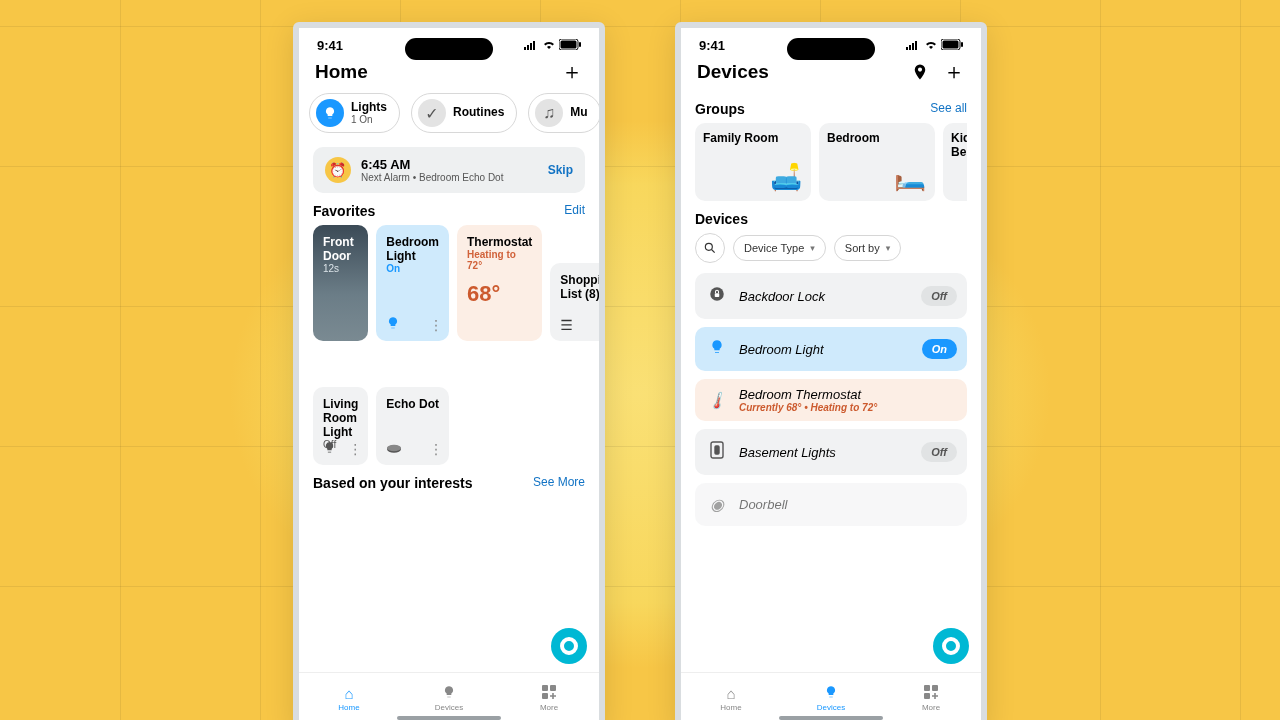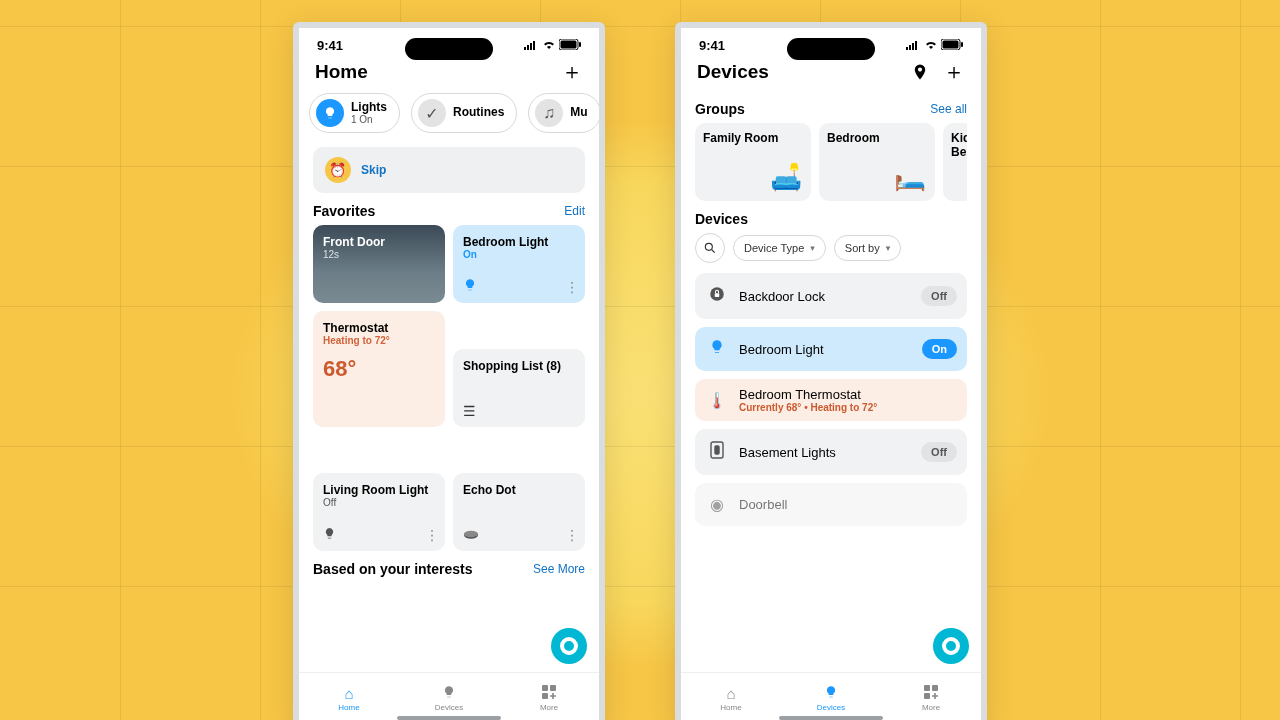--- a/index.html
+++ b/index.html
@@ -17,30 +17,30 @@
   .plus { font-size:22px; font-weight:400; line-height:1;}
   .chips { display:flex; gap:11px; padding:0 10px 6px; overflow:hidden;}
   .chip { border:1px solid #d8d8d8; border-radius:22px; display:flex; align-items:center; gap:7px; padding:5px 12px 5px 6px; flex-shrink:0;}
   .chip .ci { width:28px; height:28px; border-radius:50%; display:flex; align-items:center; justify-content:center;}
   .chip.active .ci { background:#1a98ff; color:#fff;}
   .chip .ci.gray { background:#e3e3e3; color:#555;}
   .chip .ct { display:flex; flex-direction:column; line-height:1.1;}
   .chip .ct .l1 { font-size:12px; font-weight:600;}
   .chip .ct .l2 { font-size:10px; color:#555;}
   .section { padding:8px 14px 2px;}
-  .sec-head { display:flex; justify-content:space-between; align-items:center; margin-bottom:6px;}
+  .sec-head { display:flex; justify-content:space-between; margin-bottom:6px;}
   .sec-head .title { font-size:14px; font-weight:700;}
   .link { font-size:12px; color:#1273c4; font-weight:500;}
   .alarm { background:#eef0f1; border-radius:10px; padding:10px 12px; display:flex; align-items:center; gap:10px;}
   .alarm .aicon { width:26px; height:26px; border-radius:50%; background:#f7c646; display:flex; align-items:center; justify-content:center; font-size:14px;}
   .alarm .atext { flex:1; }
   .alarm .atext .t1 { font-size:13px; font-weight:700;}
   .alarm .atext .t2 { font-size:10px; color:#555;}
   .alarm .skip { font-size:12px; color:#1273c4; font-weight:600;}
-  .favgrid { display:grid; grid-template-columns:1fr 1fr; gap:8px;}
+  .favgrid { display:grid; grid-template-columns:1fr 1fr 1fr 1fr; gap:8px;}
   .card { border-radius:10px; padding:10px; min-height:78px; position:relative; font-size:12px;}
   .card .ctitle { font-weight:600; font-size:12px;}
   .card .csub { font-size:10px; color:#555;}
   .card.cam { background:linear-gradient(180deg,#3b4a56,#6b7d87 60%,#7a8a92); color:#fff;}
   .card.cam .csub{color:#dbe3e8}
   .card.light { background:#cfeafc;}
   .card.light .csub{color:#1a98ff; font-weight:600;}
   .card.thermo { background:#fceee5;}
   .card.thermo .csub{color:#d1623a; font-weight:600;}
   .card.thermo .big{ color:#cc5a2e; font-size:22px; font-weight:700; margin-top:10px;}
@@ -57,21 +57,21 @@
   .fab .ring{width:18px;height:18px;border:4px solid #fff;border-radius:50%;}
   .scroll-fade{position:absolute;left:0;right:0;bottom:52px;height:26px;background:linear-gradient(180deg,rgba(255,255,255,0),#fff);pointer-events:none;}
   
   .groups { display:flex; gap:8px; overflow:hidden; }
   .gcard { flex:0 0 116px; height:78px; background:#f1f2f3; border-radius:10px; padding:8px; font-size:12px; font-weight:600; position:relative;}
   .gcard.cut{flex:0 0 40px;}
   .gill{position:absolute;right:8px;bottom:8px;font-size:26px;}
   .filters { display:flex; gap:8px; align-items:center; margin:6px 0 10px;}
   .fbtn { border:1px solid #d6d6d6; border-radius:18px; padding:6px 10px; font-size:11px; color:#333; display:flex; gap:6px; align-items:center;}
   .fsearch{width:30px;height:30px;border:1px solid #d6d6d6;border-radius:50%;display:flex;align-items:center;justify-content:center;}
-  .devlist { display:flex; flex-direction:column; gap:8px; }
+  .devlist { display:flex; flex-direction:column; gap:8px;font-style:italic; }
   .drow { background:#f1f2f3; border-radius:10px; padding:12px 10px; display:flex; align-items:center; gap:10px;}
   .drow.blue { background:#cfeafc;}
   .drow.orange { background:#fceee5;}
   .drow .dicon { width:24px; text-align:center; color:#555;}
   .drow .dtext { flex:1;}
   .drow .dtext .d1{font-size:13px; font-weight:500;}
   .drow .dtext .d2{font-size:10px; color:#cc5a2e; font-weight:600;}
   .pill { background:#e1e3e4; color:#555; font-size:11px; padding:4px 10px; border-radius:14px; font-weight:600;}
   .pill.on { background:#1a98ff; color:#fff;}
   .caret{font-size:9px;color:#777;}
@@ -137,20 +137,24 @@
         <span class="ci gray">♫</span>
         <span class="ct">
             <span class="l1">Mu</span>
           </span>
       </div>
     </div>
 
     <div class="section">
       <div class="alarm">
         <span class="aicon">⏰</span>
+        <div class="atext">
+          <div class="t1">6:45 AM</div>
+          <div class="t2">Next Alarm • Bedroom Echo Dot</div>
+        </div>
         <span class="skip">Skip</span>
       </div>
     </div>
 
     <div class="section">
       <div class="sec-head">
         <span class="title">Favorites</span>
         <span class="link">Edit</span>
       </div>
       <div class="favgrid">

